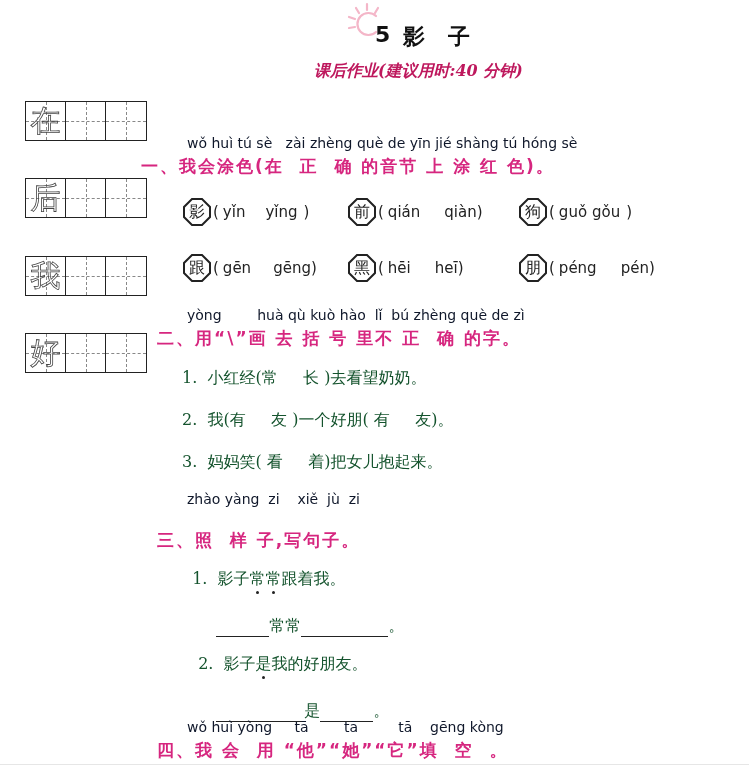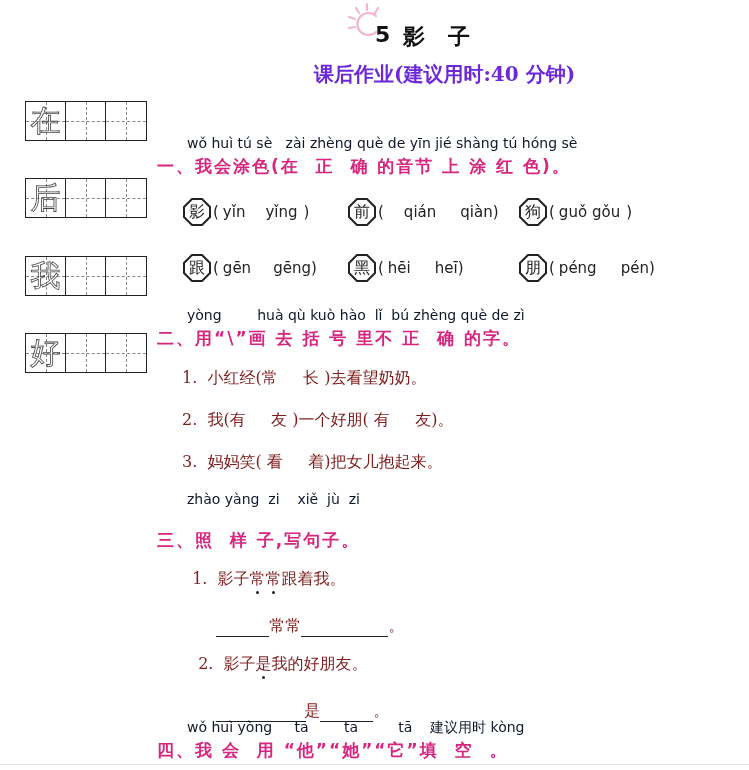--- a/index.html
+++ b/index.html
@@ -1,23 +1,23 @@
 <!DOCTYPE html>
 <html><head>
 <meta charset="utf-8">
 <style>
   html, body { margin: 0; padding: 0; background: #ffffff; }
   body { width: 749px; height: 770px; position: relative; overflow: hidden;
          font-family: "DejaVu Serif", "Liberation Serif", serif; color: #222; }
   .abs { position: absolute; white-space: nowrap; }
   .pinyin { font-family: "DejaVu Sans", "Liberation Sans", sans-serif; font-size: 14px; color: #0f172a; }
   .heading { font-family: "DejaVu Sans", "Liberation Sans", sans-serif; font-size: 17px; font-weight: bold; color: #d6267f; letter-spacing: 2px; }
-  .body-text { font-size: 16px; color: #7f1d1d; }
+  .body-text { font-size: 16px; color: #14532d; }
   .title { font-family: "DejaVu Sans", "Liberation Sans", sans-serif; font-size: 22px; font-weight: bold; color: #111; }
-  .subtitle { font-size: 20px; color: #6d28d9; }
+  .subtitle { font-size: 16px; color: #be185d; font-style: italic; }
   
   .grid { position: absolute; display: flex; border: 1.5px solid #222; height: 38px; }
   .cell { width: 40px; height: 38px; position: relative; border-right: 1.5px solid #222; box-sizing: border-box; }
   .cell:last-child { border-right: none; }
   .cell::before { content: ""; position: absolute; left: 50%; top: 0; bottom: 0; border-left: 1px dashed #888; }
   .cell::after { content: ""; position: absolute; top: 50%; left: 0; right: 0; border-top: 1px dashed #888; }
   .cell .ch { position: absolute; inset: 0; display: flex; align-items: center; justify-content: center;
               font-size: 30px; color: transparent; -webkit-text-stroke: 0.8px #444; z-index: 2; font-family: "DejaVu Serif", serif; }
   
   .badge { display: inline-flex; align-items: center; justify-content: center; width: 28px; height: 28px;
@@ -73,21 +73,21 @@
 </div>
 <div class="grid" style="left:25px; top:333px;">
   <div class="cell">
       <span class="ch">好</span>
     </div>
   <div class="cell"></div>
     <div class="cell"></div>
 </div>
 
 <div class="abs pinyin" style="left:187px; top:135px; white-space:pre;">wǒ huì tú sè   zài zhèng què de yīn jié shàng tú hóng sè</div>
-<div class="abs heading" style="left:157px; top:155px; white-space:pre;">一、我会涂色(在  正  确 的音节 上 涂 红 色)。</div>
+<div class="abs heading" style="left:141px; top:155px; white-space:pre;">一、我会涂色(在  正  确 的音节 上 涂 红 色)。</div>
 
 <div class="item" style="left:183px; top:198px;">
   <span class="badge">
     <svg width="28" height="28" viewBox="0 0 28 28">
         <polygon points="9,1 19,1 27,9 27,19 19,27 9,27 1,19 1,9" fill="none" stroke="#222" stroke-width="2"></polygon>
       </svg>
     <span>影</span>
   </span>
   <span>(</span>
     <span class="opt" style="margin-left:4px;">yǐn</span>
@@ -95,21 +95,21 @@
     <span style="margin-left:6px;">)</span>
 </div>
 <div class="item" style="left:348px; top:198px;">
   <span class="badge">
     <svg width="28" height="28" viewBox="0 0 28 28">
         <polygon points="9,1 19,1 27,9 27,19 19,27 9,27 1,19 1,9" fill="none" stroke="#222" stroke-width="2"></polygon>
       </svg>
     <span>前</span>
   </span>
   <span>(</span>
-    <span class="opt" style="margin-left:20px;">qián</span>
+    <span class="opt" style="margin-left:4px;">qián</span>
   <span class="opt" style="margin-left:24px;">qiàn</span>
     <span>)</span>
 </div>
 <div class="item" style="left:519px; top:198px;">
   <span class="badge">
     <svg width="28" height="28" viewBox="0 0 28 28">
         <polygon points="9,1 19,1 27,9 27,19 19,27 9,27 1,19 1,9" fill="none" stroke="#222" stroke-width="2"></polygon>
       </svg>
     <span>狗</span>
   </span>
@@ -172,16 +172,16 @@
   <span class="blank" style="width:53px;"></span><span>常常</span><span class="blank" style="width:87px;"></span><span>。</span>
 </div>
 
 <div class="abs body-text" style="left:188px; top:635px; white-space:pre;">
   <span>2.  影子</span><span class="dot-under">是</span><span>我的好朋友。</span>
 </div>
 <div class="abs body-text" style="left:206px; top:682px; white-space:pre;">
   <span class="blank" style="width:88px;"></span><span>是</span><span class="blank" style="width:53px;"></span><span>。</span>
 </div>
 
-<div class="abs pinyin" style="left:187px; top:719px; white-space:pre;">wǒ huì yòng     tā        tā         tā    建议用时 kòng</div>
+<div class="abs pinyin" style="left:187px; top:719px; white-space:pre;">wǒ huì yòng     tā        tā         tā    gēng kòng</div>
 <div class="abs heading" style="left:157px; top:739px; white-space:pre;">四、我 会  用 “他”“她”“它”填  空  。</div>
 
 <div class="bottom-line"></div>
 
 </body></html>

